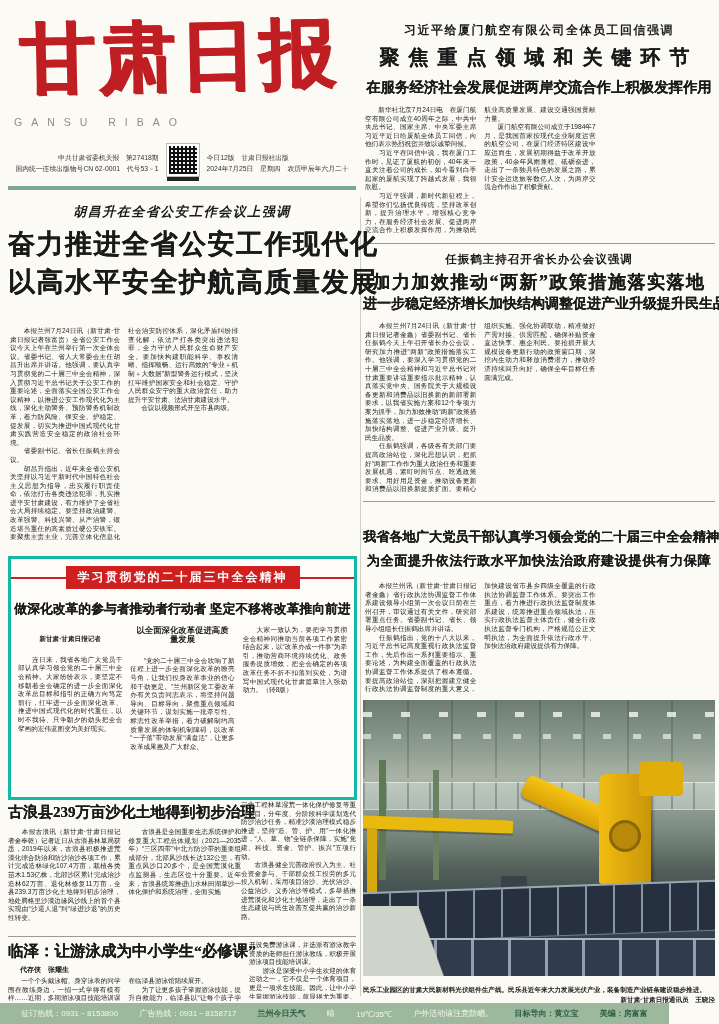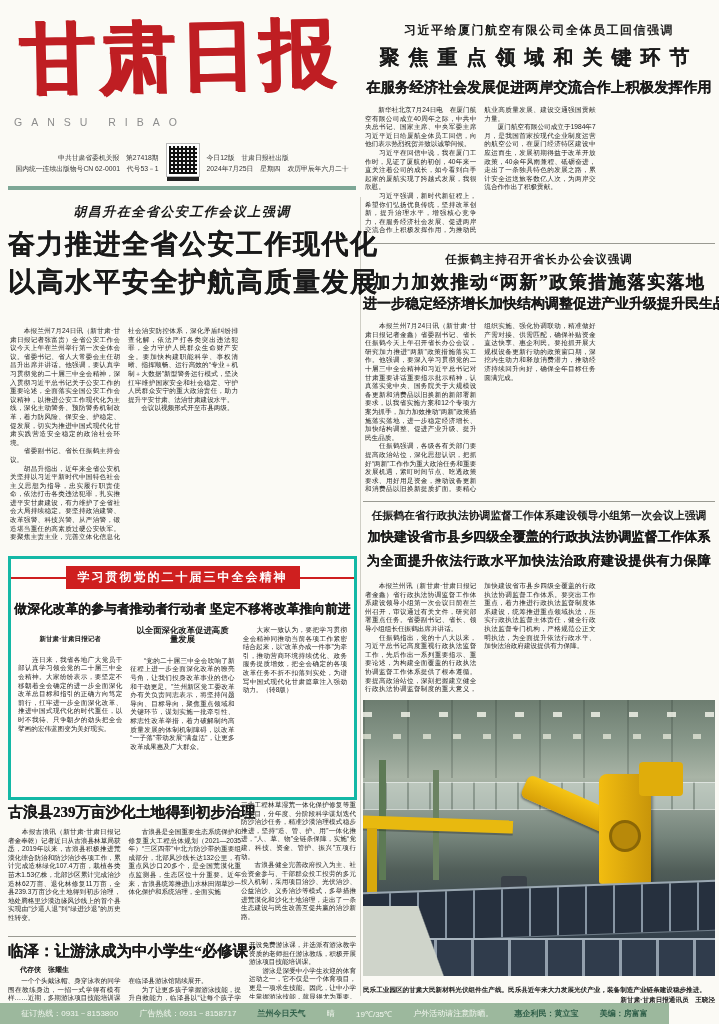--- a/index.html
+++ b/index.html
@@ -71,22 +71,21 @@
 　　厦门航空有限公司成立于1984年7月，是我国首家按现代企业制度运营的航空公司，在厦门经济特区建设中应运而生，发展初期得益于改革开放政策，40余年风雨兼程、砥砺奋进，走出了一条独具特色的发展之路，累计安全运送旅客数亿人次，为两岸交流合作作出了积极贡献。</div>
   <div class="abs thin-rule" style="left:363px;top:243px;width:352px;"></div>
 
   <div class="abs kicker" style="left:363px;top:252px;width:352px;font-size:11.5px;letter-spacing:1px;">任振鹤主持召开省长办公会议强调</div>
   <div class="abs hl serif" style="left:363px;top:270px;width:352px;font-size:18px;letter-spacing:1.5px;">加力加效推动“两新”政策措施落实落地</div>
   <div class="abs hl serif" style="left:363px;top:295px;width:352px;font-size:14px;letter-spacing:0;">进一步稳定经济增长加快结构调整促进产业升级提升民生品质</div>
   <div class="abs body-text cols3" style="left:365px;top:322px;width:350px;height:172px;">　　本报兰州7月24日讯（新甘肃·甘肃日报记者金鑫）省委副书记、省长任振鹤今天上午召开省长办公会议，研究加力推进“两新”政策措施落实工作。他强调，要深入学习贯彻党的二十届三中全会精神和习近平总书记对甘肃重要讲话重要指示批示精神，认真落实党中央、国务院关于大规模设备更新和消费品以旧换新的新部署新要求，以我省实施方案和12个专项方案为抓手，加力加效推动“两新”政策措施落实落地，进一步稳定经济增长、加快结构调整、促进产业升级、提升民生品质。
 　　任振鹤强调，各级各有关部门要提高政治站位，深化思想认识，把抓好“两新”工作作为重大政治任务和重要发展机遇，紧盯时间节点、吃透政策要求、用好用足资金，推动设备更新和消费品以旧换新提质扩面。要精心组织实施、强化协调联动，精准做好产需对接、供需匹配，确保补贴资金直达快享、惠企利民。要抢抓开展大规模设备更新行动的政策窗口期，深挖内生动力和释放消费潜力，推动经济持续回升向好，确保全年目标任务圆满完成。</div>
   <div class="abs thin-rule" style="left:363px;top:501px;width:352px;"></div>
 
-  <div class="abs kicker" style="left:363px;top:509px;width:352px;font-size:10.8px;">任振鹤在省行政执法协调监督工作体系建设领导小组第一次会议上强调</div>
-  <div class="abs hl serif" style="left:363px;top:528px;width:352px;font-size:13.2px;">加快建设省市县乡四级全覆盖的行政执法协调监督工作体系</div>
+  <div class="abs hl serif" style="left:363px;top:528px;width:352px;font-size:13.2px;">我省各地广大党员干部认真学习领会党的二十届三中全会精神</div>
   <div class="abs hl serif" style="left:363px;top:552px;width:352px;font-size:13.2px;letter-spacing:0.6px;">为全面提升依法行政水平加快法治政府建设提供有力保障</div>
   <div class="abs body-text cols3" style="left:365px;top:582px;width:350px;height:112px;">　　本报兰州讯（新甘肃·甘肃日报记者金鑫）省行政执法协调监督工作体系建设领导小组第一次会议日前在兰州召开，审议通过有关文件，研究部署重点任务。省委副书记、省长、领导小组组长任振鹤出席并讲话。
 　　任振鹤指出，党的十八大以来，习近平总书记高度重视行政执法监督工作，先后作出一系列重要指示、重要论述，为构建全面覆盖的行政执法协调监督工作体系提供了根本遵循。要提高政治站位，深刻把握建立健全行政执法协调监督制度的重大意义，加快建设省市县乡四级全覆盖的行政执法协调监督工作体系。要突出工作重点，着力推进行政执法监督制度体系建设，统筹推进重点领域执法，压实行政执法监督主体责任，健全行政执法监督专门机构，严格规范公正文明执法，为全面提升依法行政水平、加快法治政府建设提供有力保障。</div>
 
   <div class="abs kicker" style="left:8px;top:203px;width:348px;font-size:13px;letter-spacing:1.5px;font-style:italic;">胡昌升在全省公安工作会议上强调</div>
   <div class="abs hl" style="left:8px;top:226px;width:348px;font-size:27px;letter-spacing:1.5px;">奋力推进全省公安工作现代化</div>
   <div class="abs hl" style="left:8px;top:264px;width:348px;font-size:27px;letter-spacing:1.5px;">以高水平安全护航高质量发展</div>
   <div class="abs body-text cols3" style="left:10px;top:327px;width:346px;height:222px;">　　本报兰州7月24日讯（新甘肃·甘肃日报记者张富贵）全省公安工作会议今天上午在兰州举行第一次全体会议。省委书记、省人大常委会主任胡昌升出席并讲话。他强调，要认真学习贯彻党的二十届三中全会精神，深入贯彻习近平总书记关于公安工作的重要论述，全面落实全国公安工作会议精神，以推进公安工作现代化为主线，深化主动警务、预防警务机制改革，着力防风险、保安全、护稳定、促发展，切实为推进中国式现代化甘肃实践营造安全稳定的政治社会环境。
 　　省委副书记、省长任振鹤主持会议。
 　　胡昌升指出，近年来全省公安机关坚持以习近平新时代中国特色社会主义思想为指导，忠实履行职责使命，依法打击各类违法犯罪，扎实推进平安甘肃建设，有力维护了全省社会大局持续稳定。要坚持政治建警、改革强警、科技兴警、从严治警，锻造堪当重任的高素质过硬公安铁军。要聚焦主责主业，完善立体化信息化社会治安防控体系，深化矛盾纠纷排查化解，依法严打各类突出违法犯罪，全力守护人民群众生命财产安全。要加快构建职能科学、事权清晰、指挥顺畅、运行高效的“专业＋机制＋大数据”新型警务运行模式，坚决扛牢维护国家安全和社会稳定、守护人民群众安宁的重大政治责任，助力提升平安甘肃、法治甘肃建设水平。
@@ -172,17 +171,17 @@
     <span style="font-size:6.6px;color:#222;font-weight:bold;float:right;">新甘肃·甘肃日报通讯员　王晓泾</span>
   </div>
 
   <div class="footer-bar abs">
     <span>征订热线：0931－8153800</span>
     <span>广告热线：0931－8158717</span>
     <span class="footer-dark">兰州今日天气</span>
     <span>晴</span>
     <span>19℃/35℃</span>
     <span>户外活动请注意防晒。</span>
-    <span class="footer-dark">惠企利民：黄立宝</span>
+    <span class="footer-dark">目标导向：黄立宝</span>
     <span class="footer-dark">美编：房富富</span>
   </div>
 
 </div>
 
 </body></html>

